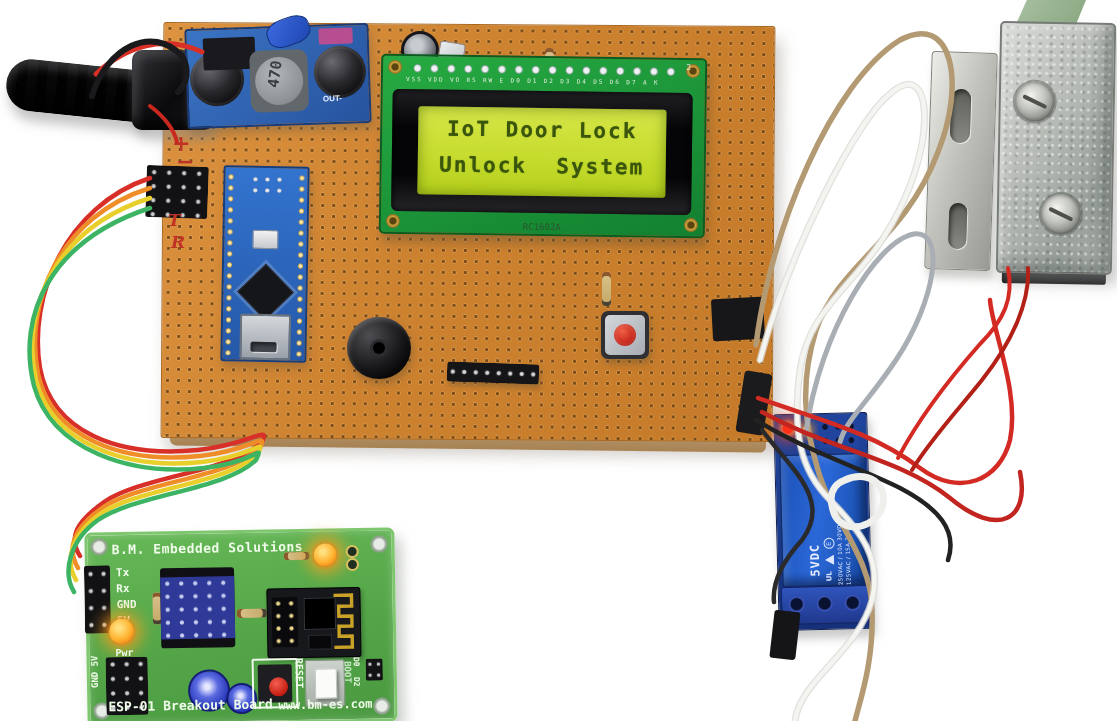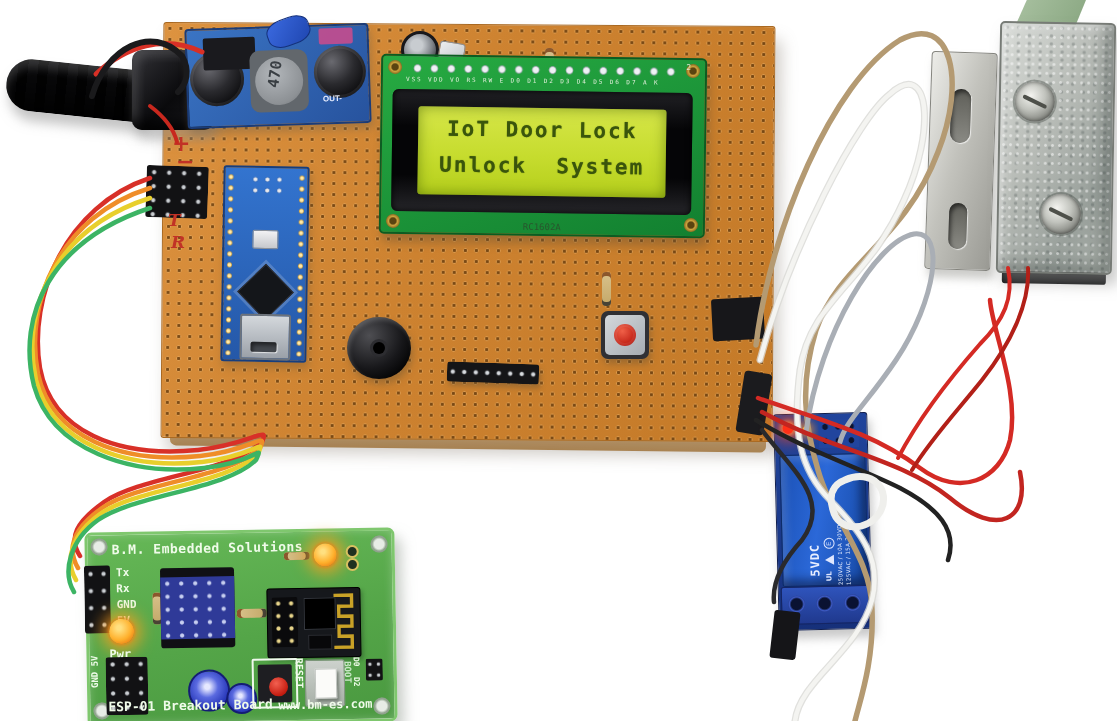--- a/index.html
+++ b/index.html
@@ -287,21 +287,21 @@
 
     <div class="abs bheader" style="left:-4px;top:30px;width:26px;height:68px;background-size:13px 17px;"></div>
     <div class="abs silk" style="left:28px;top:30px;font-size:11px;line-height:16px;">
       <div>Tx</div>
       <div>Rx</div>
       <div>GND</div>
       <div>5V</div>
     </div>
     <div class="abs resv" style="left:64px;top:58px;width:9px;height:32px;"></div>
     <div class="abs led-orange" style="left:20px;top:84px;width:25px;height:25px;"></div>
-    <div class="abs silk" style="left:20px;top:112px;font-size:12px;">Pwr</div>
+    <div class="abs silk" style="left:26px;top:112px;font-size:10px;">Pwr</div>
 
     <div class="abs silk vert" style="left:0px;top:120px;font-size:9px;transform:rotate(180deg);">GND 5V</div>
     <div class="abs bheader" style="left:16px;top:122px;width:42px;height:58px;background-size:14px 14.5px;"></div>
 
     <div class="dipsock">
         <div class="body"></div>
       </div>
     <div class="abs" style="left:148px;top:76px;width:30px;height:9px;background:linear-gradient(90deg,#d9c28c,#c4a868);border-radius:4px;box-shadow:inset 4px 0 0 rgba(120,60,20,.8),inset -4px 0 0 rgba(40,40,40,.8);"></div>
 
     <div class="espmod">

